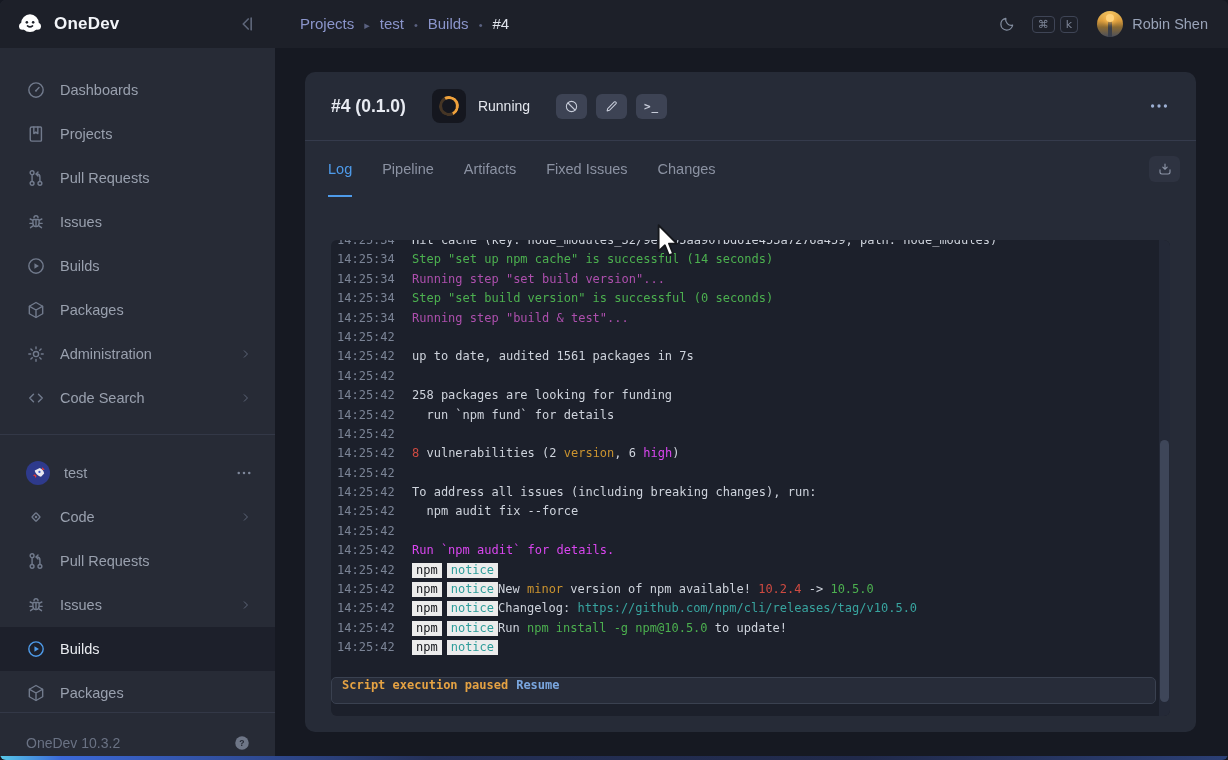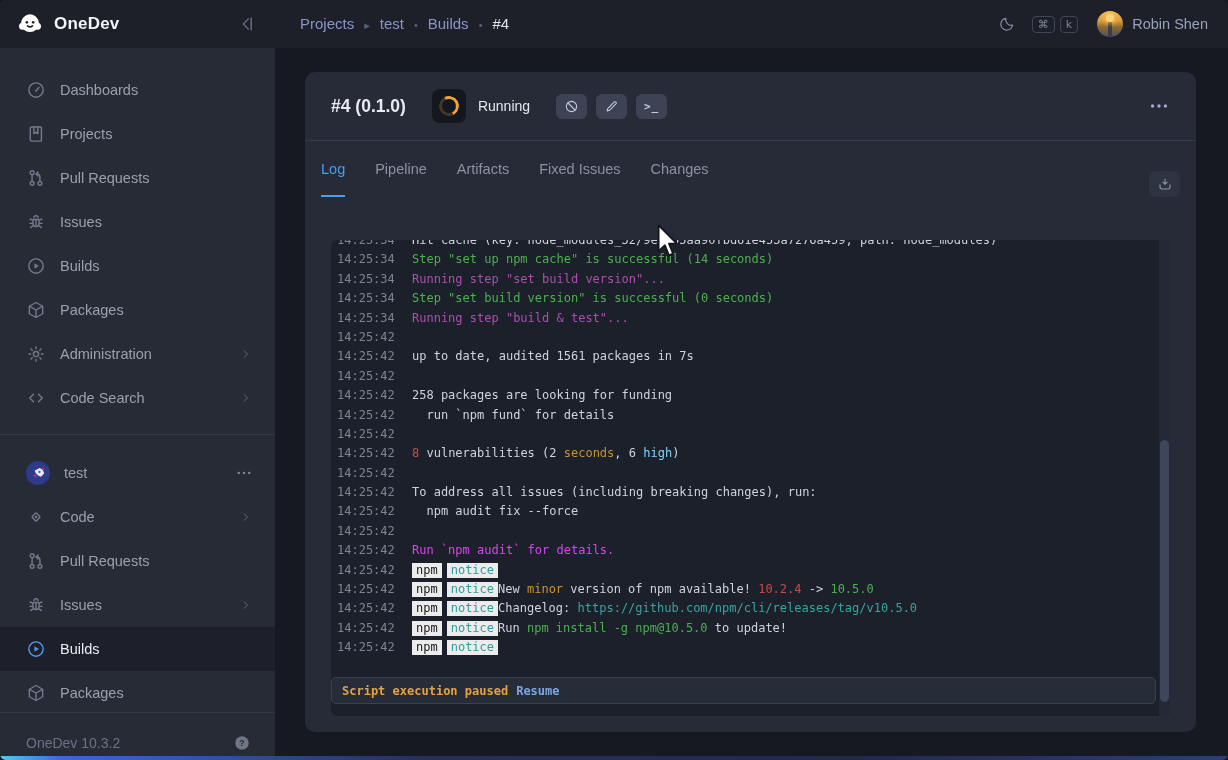--- a/index.html
+++ b/index.html
@@ -55,41 +55,41 @@
     display:flex; align-items:center; justify-content:center; }
   .spinner { width:20px; height:20px; border-radius:50%; border:3px solid rgba(240,162,60,.22);
     border-top-color:#f0a23c; border-right-color:#f0a23c; transform:rotate(18deg); }
   .build-status { margin-left:12px; font-size:14px; color:#e4e7ee; }
   .action-btn { width:31px; height:25px; background:#3d4354; border-radius:6px; margin-left:9px;
     color:#c6cbd8; display:flex; align-items:center; justify-content:center; cursor:pointer; }
   .action-btn:first-of-type { margin-left:26px; }
   .action-btn .term { font:bold 11px "DejaVu Sans Mono",monospace; letter-spacing:1px; }
   .card-more { margin-left:auto; color:#9db0d4; width:22px; height:22px; cursor:pointer; }
   .card-divider { border-top:1px solid #353b4c; }
-  .tabs { display:flex; align-items:flex-end; height:56px; padding:0 16px; }
+  .tabs { display:flex; align-items:center; height:56px; padding:0 16px;margin-left:7px; }
   .tab { margin-right:30px; font-size:14.5px; color:#8b92a2; cursor:pointer; height:56px;
     display:flex; align-items:center; position:relative; }
   .tab.active { color:#4e9bea; }
   .tab.active::after { content:""; position:absolute; left:0; right:0; bottom:0; height:2px; background:#4e9bea; }
   .tab-download { margin-left:auto; width:31px; height:26px; background:#2e3341; border-radius:6px;
     color:#8b93a5; display:flex; align-items:center; justify-content:center; cursor:pointer; }
 
   
   .log-area { position:absolute; left:26px; right:26px; top:168px; bottom:16px; background:#1c202b;
     border-radius:6px; overflow:hidden; }
   .log-lines { position:absolute; left:6px; right:16px; top:-9px;
     font-family:"DejaVu Sans Mono",monospace; font-size:12px; }
   .log-line { height:19.4px; line-height:19.4px; white-space:pre; overflow:hidden; }
   .lt { display:inline-block; width:58px; margin-right:17px; }
   .badge { display:inline-block; background:#ececec; padding:0 4px; margin-right:5px; line-height:15px; }
   .badge.notice-badge { margin-right:0; }
   .log-track { position:absolute; top:0; right:0; width:11px; height:100%; background:#242937; }
   .log-thumb { position:absolute; right:1px; width:9px; border-radius:5px; background:#3e4659; cursor:pointer; }
   .paused-bar { position:absolute; left:0; right:14px; bottom:12px; height:27px; background:#272c39;
-    border:1px solid #3a4150; border-radius:5px; display:flex; align-items:center; padding:0 10px;
+    border:1px solid #3a4150; border-radius:5px; display:flex; align-items:flex-start; padding:0 10px;
     font-family:"DejaVu Sans Mono",monospace; font-size:12px; font-weight:bold; }
   .paused-msg { color:#e5a243; }
   .resume-link { color:#7aa7e0; margin-left:8px; cursor:pointer; }
 
   .bottom-strip { position:absolute; left:0; right:0; bottom:0; height:4px; z-index:6;
     background:linear-gradient(90deg,#57c8e8 0%,#3b68d8 5%,#243057 35%,#20294a 70%,#2b3f75 100%); }
   .cursor { position:absolute; left:653px; top:223px; z-index:10; pointer-events:none; }
   svg.stroke { fill:none; stroke:currentColor; stroke-width:1.7; stroke-linecap:round; stroke-linejoin:round; }
 </style>
 </head>
@@ -335,21 +335,21 @@
             <div class="log-line"><span class="lt" style="color:#7b8496">14:25:34</span><span style="color:#4cb04f">Step "set up npm cache" is successful (14 seconds)</span></div>
             <div class="log-line"><span class="lt" style="color:#7b8496">14:25:34</span><span style="color:#ad4fad">Running step "set build version"...</span></div>
             <div class="log-line"><span class="lt" style="color:#7b8496">14:25:34</span><span style="color:#4cb04f">Step "set build version" is successful (0 seconds)</span></div>
             <div class="log-line"><span class="lt" style="color:#7b8496">14:25:34</span><span style="color:#ad4fad">Running step "build &amp; test"...</span></div>
             <div class="log-line"><span class="lt" style="color:#7b8496">14:25:42</span></div>
             <div class="log-line"><span class="lt" style="color:#7b8496">14:25:42</span><span style="color:#ced3dc">up to date, audited 1561 packages in 7s</span></div>
             <div class="log-line"><span class="lt" style="color:#7b8496">14:25:42</span></div>
             <div class="log-line"><span class="lt" style="color:#7b8496">14:25:42</span><span style="color:#ced3dc">258 packages are looking for funding</span></div>
             <div class="log-line"><span class="lt" style="color:#7b8496">14:25:42</span><span style="color:#ced3dc">  run `npm fund` for details</span></div>
             <div class="log-line"><span class="lt" style="color:#7b8496">14:25:42</span></div>
-            <div class="log-line"><span class="lt" style="color:#7b8496">14:25:42</span><span style="color:#ce4a41">8</span><span style="color:#ced3dc"> vulnerabilities (2 </span><span style="color:#ca932f">seconds</span><span style="color:#ced3dc">, 6 </span><span style="color:#7dd3fc">high</span><span style="color:#ced3dc">)</span></div>
+            <div class="log-line"><span class="lt" style="color:#7b8496">14:25:42</span><span style="color:#ce4a41">8</span><span style="color:#ced3dc"> vulnerabilities (2 </span><span style="color:#ca932f">version</span><span style="color:#ced3dc">, 6 </span><span style="color:#d946ef">high</span><span style="color:#ced3dc">)</span></div>
             <div class="log-line"><span class="lt" style="color:#7b8496">14:25:42</span></div>
             <div class="log-line"><span class="lt" style="color:#7b8496">14:25:42</span><span style="color:#ced3dc">To address all issues (including breaking changes), run:</span></div>
             <div class="log-line"><span class="lt" style="color:#7b8496">14:25:42</span><span style="color:#ced3dc">  npm audit fix --force</span></div>
             <div class="log-line"><span class="lt" style="color:#7b8496">14:25:42</span></div>
             <div class="log-line"><span class="lt" style="color:#7b8496">14:25:42</span><span style="color:#d946ef">Run `npm audit` for details.</span></div>
             <div class="log-line"><span class="lt" style="color:#7b8496">14:25:42</span><span class="badge npm-badge" style="color:#16181d">npm</span><span class="badge notice-badge" style="color:#2e9d9a">notice</span></div>
             <div class="log-line"><span class="lt" style="color:#7b8496">14:25:42</span><span class="badge npm-badge" style="color:#16181d">npm</span><span class="badge notice-badge" style="color:#2e9d9a">notice</span><span style="color:#ced3dc">New </span><span style="color:#ca932f">minor</span><span style="color:#ced3dc"> version of npm available! </span><span style="color:#ce4a41">10.2.4</span><span style="color:#ced3dc"> -&gt; </span><span style="color:#4cb04f">10.5.0</span></div>
             <div class="log-line"><span class="lt" style="color:#7b8496">14:25:42</span><span class="badge npm-badge" style="color:#16181d">npm</span><span class="badge notice-badge" style="color:#2e9d9a">notice</span><span style="color:#ced3dc">Changelog: </span><span style="color:#38a49f">https://github.com/npm/cli/releases/tag/v10.5.0</span></div>
             <div class="log-line"><span class="lt" style="color:#7b8496">14:25:42</span><span class="badge npm-badge" style="color:#16181d">npm</span><span class="badge notice-badge" style="color:#2e9d9a">notice</span><span style="color:#ced3dc">Run </span><span style="color:#4cb04f">npm install -g npm@10.5.0</span><span style="color:#ced3dc"> to update!</span></div>
             <div class="log-line"><span class="lt" style="color:#7b8496">14:25:42</span><span class="badge npm-badge" style="color:#16181d">npm</span><span class="badge notice-badge" style="color:#2e9d9a">notice</span></div>

